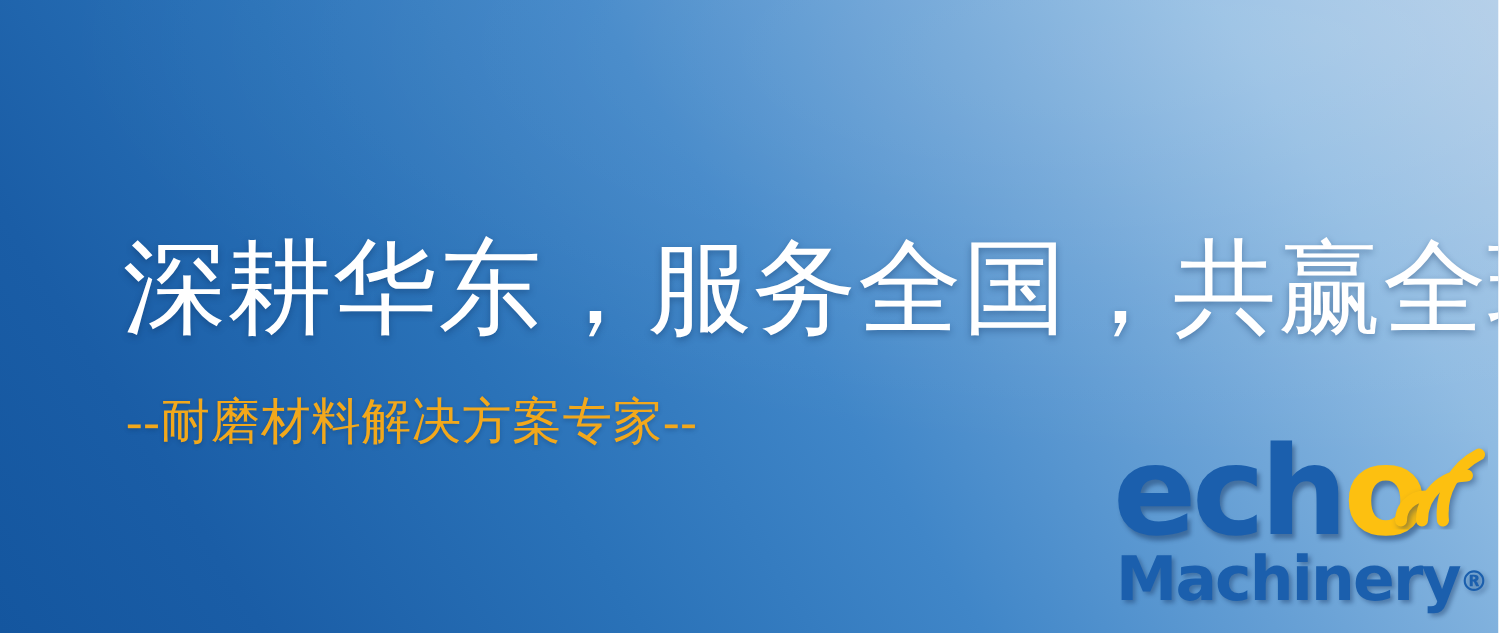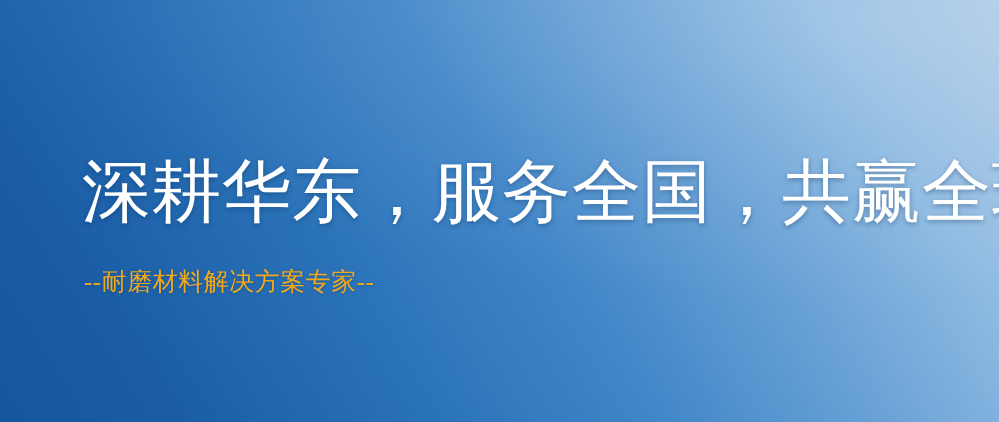--- a/index.html
+++ b/index.html
@@ -49,21 +49,21 @@
     white-space: nowrap;
     text-shadow: 0 2px 5px rgba(10, 45, 90, 0.38);
     z-index: 3;
   }
 
   .subtitle {
     position: absolute;
     left: 84px;
     top: 266px;
     font-family: "Liberation Serif", "DejaVu Serif", serif;
-    font-size: 25px;
+    font-size: 33px;
     line-height: 32px;
     color: #f2a81b;
     letter-spacing: 0.5px;
     white-space: nowrap;
     text-shadow: 0 1px 3px rgba(10, 45, 90, 0.30);
     z-index: 3;
     text-align: right;
   }
 
   
@@ -125,14 +125,31 @@
 </style>
 </head>
 <body>
 
 <div id="banner">
 
   <div class="headline">深耕华东，服务全国，共赢全球</div>
 
   <div class="subtitle">--耐磨材料解决方案专家--</div>
 
+  <div class="logo">
+
+    <div class="logo-word"><span>ech</span><span class="o-gold">o</span></div>
+
+    <div class="logo-arcs">
+      <svg width="66" height="62" viewBox="0 0 66 62" xmlns="http://www.w3.org/2000/svg">
+        <g fill="none" stroke="#fdc010" stroke-linecap="round" style="filter: drop-shadow(2px 2px 2px rgba(20,50,95,0.45));">
+          <path d="M 8 56 A 16 16 0 0 1 24 40" stroke-width="8"></path>
+          <path d="M 22 56 A 30 30 0 0 1 52 26" stroke-width="8"></path>
+          <path d="M 36 56 A 44 44 0 0 1 60 12" stroke-width="8"></path>
+        </g>
+      </svg>
+    </div>
+
+    <div class="logo-sub"><span>Machinery</span><span class="reg">®</span></div>
+
+  </div>
 
 </div>
 
 </body></html>

